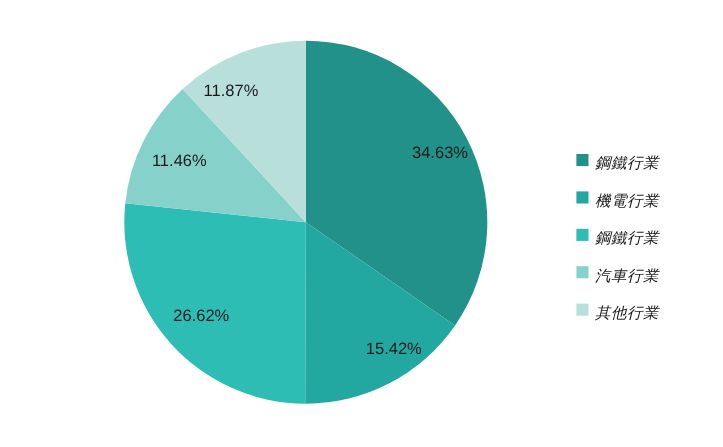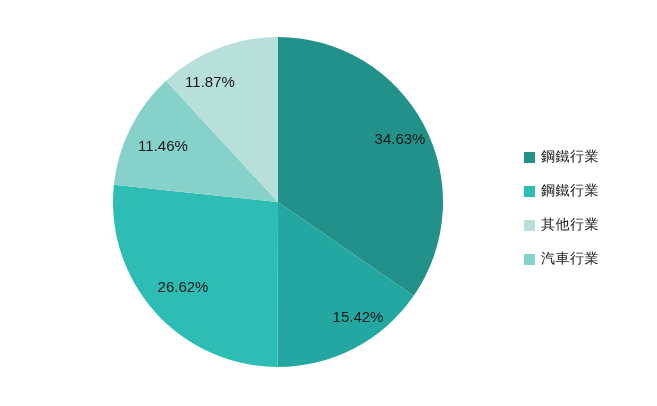--- a/index.html
+++ b/index.html
@@ -35,22 +35,23 @@
     dominant-baseline: middle;
   }
   #legend {
     position: absolute;
     left: 524px;
     top: 140px;
     width: 125px;
   }
   .legend-item {
     display: flex;
-    align-items: center;
+    align-items: flex-start;
     height: 34px;
+    font-style: italic;
   }
   .legend-swatch {
     width: 11px;
     height: 11px;
     flex: 0 0 11px;
     margin-right: 6px;
   }
   .legend-label {
     font-family: "DejaVu Sans", "Liberation Sans", sans-serif;
     font-size: 14px;
@@ -80,26 +81,30 @@
         <text class="slice-label" x="210" y="83">11.87%</text>
       </g>
   </svg>
 
   <div id="legend">
       <div class="legend-item">
         <span class="legend-swatch" style="background: rgb(33, 145, 137);"></span>
         <span class="legend-label">鋼鐵行業</span>
       </div>
       <div class="legend-item">
+        <span class="legend-swatch" style="background: rgb(34, 168, 160);"></span>
+        <span class="legend-label">機電行業</span>
+      </div>
+      <div class="legend-item">
         <span class="legend-swatch" style="background: rgb(45, 189, 180);"></span>
         <span class="legend-label">鋼鐵行業</span>
       </div>
       <div class="legend-item">
+        <span class="legend-swatch" style="background: rgb(134, 210, 202);"></span>
+        <span class="legend-label">汽車行業</span>
+      </div>
+      <div class="legend-item">
         <span class="legend-swatch" style="background: rgb(184, 223, 218);"></span>
         <span class="legend-label">其他行業</span>
-      </div>
-      <div class="legend-item">
-        <span class="legend-swatch" style="background: rgb(134, 210, 202);"></span>
-        <span class="legend-label">汽車行業</span>
       </div>
     </div>
 
 </div>
 
 </body></html>

